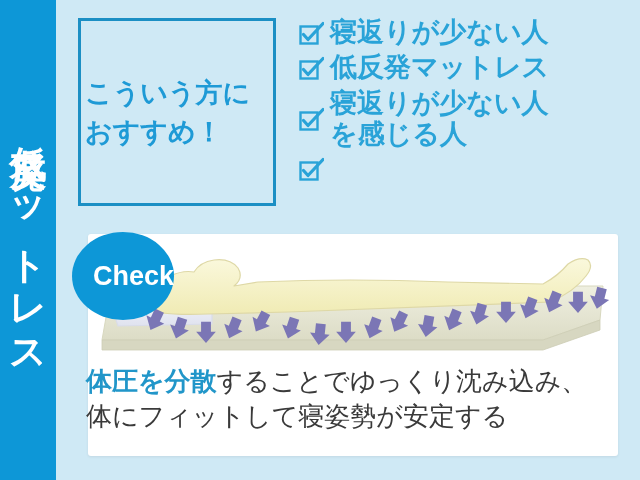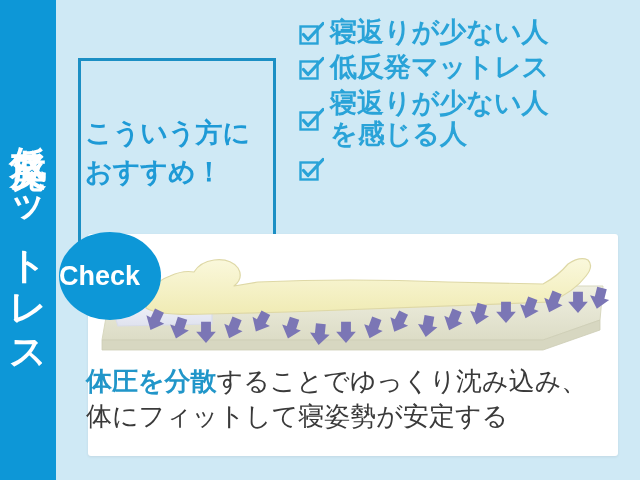--- a/index.html
+++ b/index.html
@@ -25,21 +25,21 @@
     letter-spacing:4px;
     line-height:1;
     font-family:"DejaVu Sans","Liberation Sans",sans-serif;
   }
 
   
   .rec-box{
     position:absolute;left:78px;top:18px;width:198px;height:188px;
     border:3px solid #1b8fc4;
     box-sizing:border-box;
-    display:flex;align-items:center;justify-content:flex-start;margin-top:40px;
+    display:flex;align-items:center;justify-content:flex-start;
   }
   .rec-text{
     color:#1e9ad6;
     font-size:27px;
     font-weight:bold;
     line-height:1.45;
     text-align:left;
     font-family:"DejaVu Sans","Liberation Sans",sans-serif;
     padding-left:4px;
   }
@@ -77,24 +77,24 @@
     overflow:hidden;
   }
 
   
   .illus{
     position:absolute;left:0;top:0;width:530px;height:128px;
   }
 
   
   .check-badge{
-    position:absolute;left:59px;top:232px;width:102px;height:88px;
+    position:absolute;left:72px;top:232px;width:102px;height:88px;
     background:#0d97d7;
     border-radius:50%;
-    display:flex;align-items:center;justify-content:flex-start;
+    display:flex;align-items:center;justify-content:flex-end;
     z-index:5;
   }
   .check-badge span{
     color:#ffffff;font-size:27px;font-weight:bold;
     font-family:"Liberation Sans",sans-serif;
     letter-spacing:0px;
   }
 
   
   .caption{

